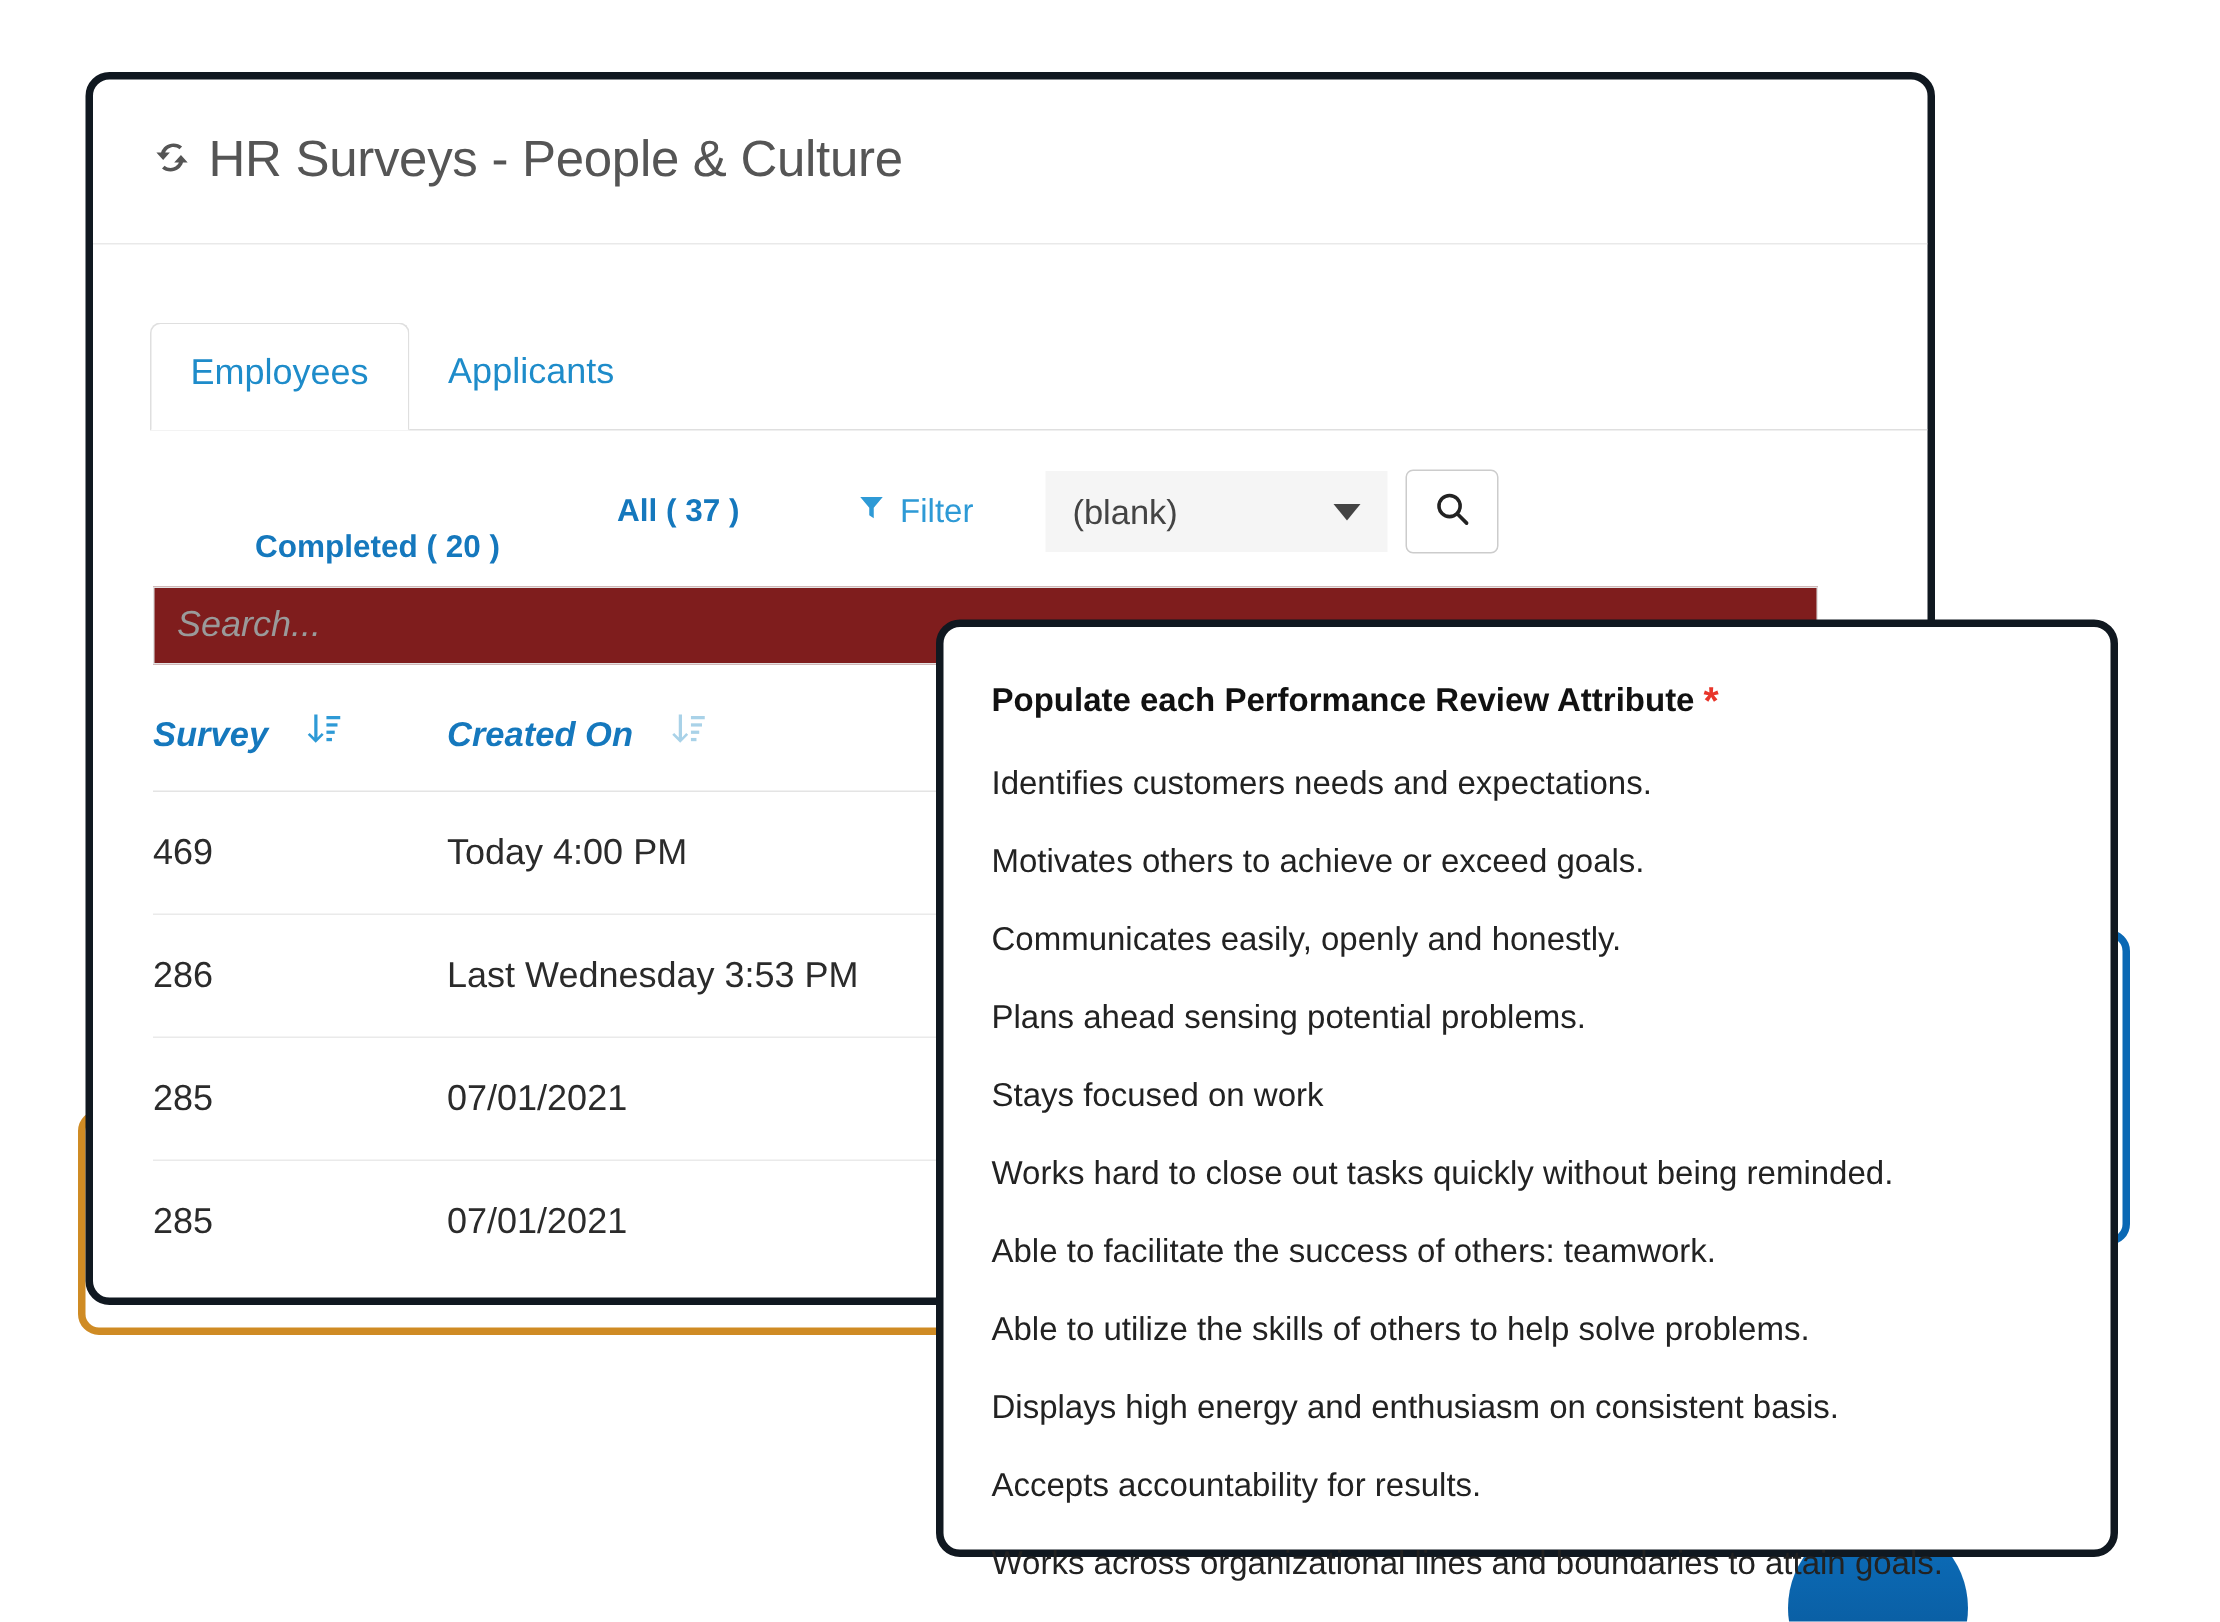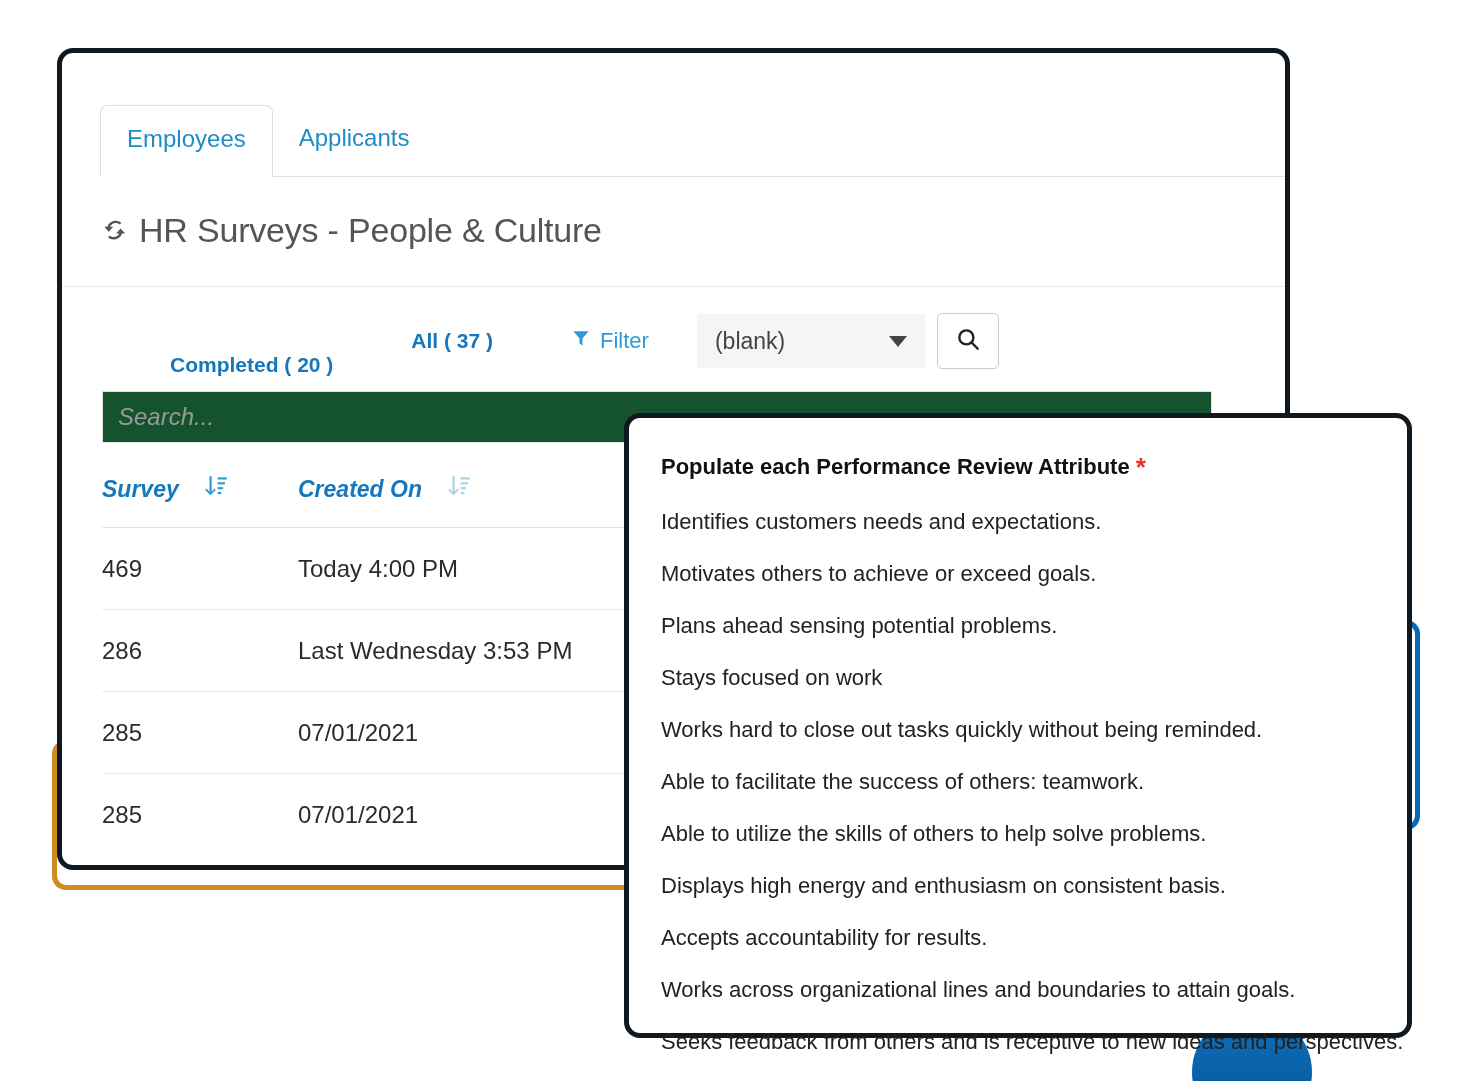--- a/index.html
+++ b/index.html
@@ -200,21 +200,21 @@
     margin: 24px 0 0 40px;
     width: 1110px;
     height: 52px;
     border: 1px solid #e3e3e3;
     box-sizing: border-box;
     font-size: 24px;
     font-style: italic;
     color: #9a9a9a;
     padding: 0 15px;
     font-family: "Liberation Sans", sans-serif;
-    background: #14532d;
+    background: #7f1d1d;
     outline: none;
   }
   #search-input::placeholder { color: #9a9a9a; opacity: 1; }
 
   
   #data-table {
     margin: 30px 0 0 40px;
     width: 1110px;
     border-collapse: collapse;
     table-layout: fixed;
@@ -280,36 +280,36 @@
 </style>
 </head>
 <body>
 
 <div id="bg-orange-card" class="bg-card"></div>
 <div id="bg-blue-card" class="bg-card"></div>
 <div id="bg-blue-circle"></div>
 
 <div id="main-card">
 
-  <div id="tabs-row">
-    <div id="tabs-baseline"></div>
-    <div class="tab active">
-      <span>Employees</span>
-    </div><div class="tab">
-      <span>Applicants</span>
-    </div>
-  </div>
-
   <div id="card-header">
     <div id="page-title">
       <span class="refresh-icon">
         <svg width="30" height="30" viewBox="0 0 24 24" fill="#555555">
           <path d="M12.5 4.5c-3.1 0-5.7 2-6.6 4.8H3.4l3.6 4 3.6-4H8.1c.8-1.7 2.5-2.9 4.4-2.9 1.2 0 2.3.4 3.2 1.2l1.4-1.5c-1.2-1-2.8-1.6-4.6-1.6zm4 6.2l-3.6 4h2.5c-.8 1.7-2.5 2.9-4.4 2.9-1.2 0-2.3-.4-3.2-1.2l-1.4 1.5c1.2 1 2.8 1.6 4.6 1.6 3.1 0 5.7-2 6.6-4.8h2.5l-3.6-4z"></path>
         </svg>
       </span><span>HR Surveys - People &amp; Culture</span>
+    </div>
+  </div>
+
+  <div id="tabs-row">
+    <div id="tabs-baseline"></div>
+    <div class="tab active">
+      <span>Employees</span>
+    </div><div class="tab">
+      <span>Applicants</span>
     </div>
   </div>
 
   <div id="filter-row">
     <div id="link-completed" class="filter-link">
       <span>Completed ( 20 )</span>
     </div>
     <div id="link-all" class="filter-link">
       <span>All ( 37 )</span>
     </div>
@@ -415,20 +415,21 @@
   </table>
 
 </div>
 
 <div id="attribute-panel">
   <div id="panel-title">
     <span>Populate each Performance Review Attribute</span><span id="panel-required">*</span>
   </div>
   <div class="attr-item">Identifies customers needs and expectations.</div>
   <div class="attr-item">Motivates others to achieve or exceed goals.</div>
+  <div class="attr-item">Communicates easily, openly and honestly.</div>
   <div class="attr-item">Plans ahead sensing potential problems.</div>
   <div class="attr-item">Stays focused on work</div>
   <div class="attr-item">Works hard to close out tasks quickly without being reminded.</div>
   <div class="attr-item">Able to facilitate the success of others: teamwork.</div>
   <div class="attr-item">Able to utilize the skills of others to help solve problems.</div>
   <div class="attr-item">Displays high energy and enthusiasm on consistent basis.</div>
   <div class="attr-item">Accepts accountability for results.</div>
   <div class="attr-item">Works across organizational lines and boundaries to attain goals.</div>
   <div class="attr-item">Seeks feedback from others and is receptive to new ideas and perspectives.</div>
 </div>

